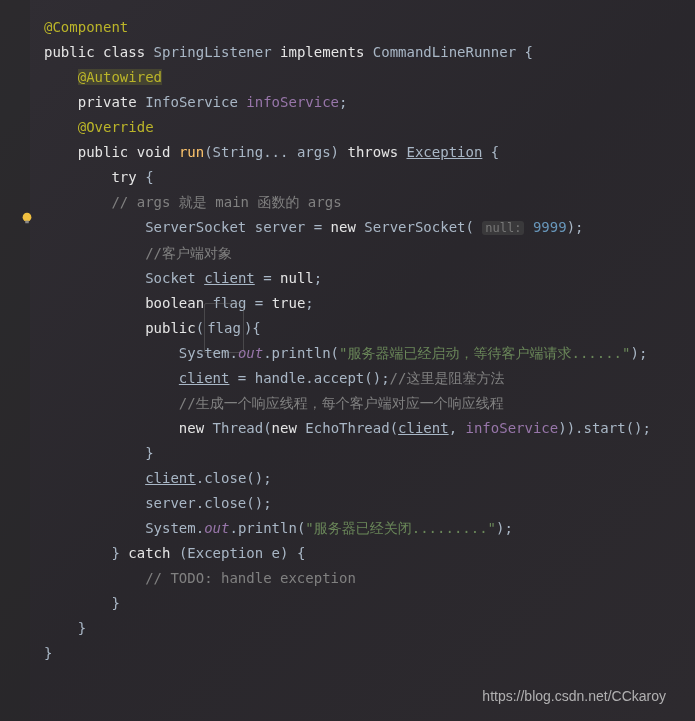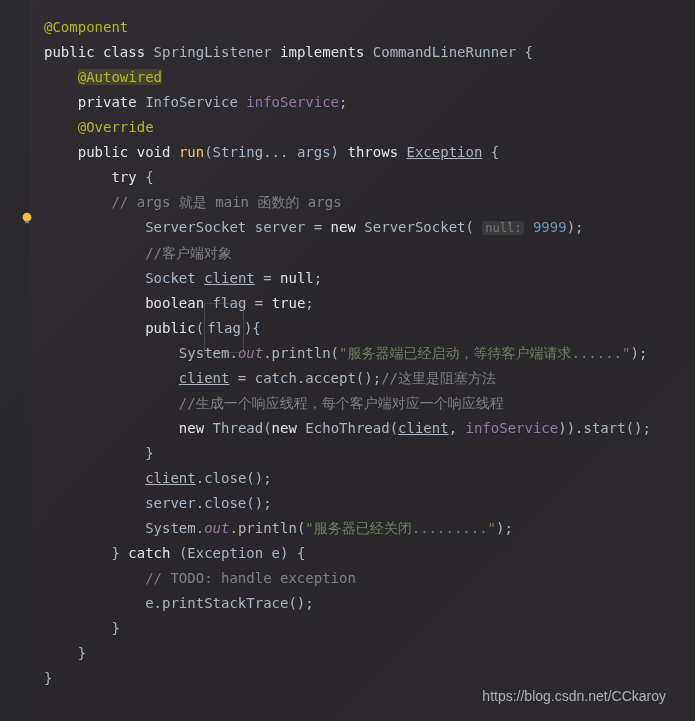--- a/index.html
+++ b/index.html
@@ -88,28 +88,27 @@
 <div class="line">    <span class="annotation">@Override</span></div>
 <div class="line">    <span class="kw">public</span> <span class="kw">void</span> <span class="method-decl">run</span><span>(String... args)</span> <span class="kw">throws</span> <span class="underline">Exception</span> {</div>
 <div class="line">        <span class="kw">try</span> {</div>
 <div class="line">        <span class="comment">// args 就是 main 函数的 args</span></div>
 <div class="line">            <span>ServerSocket server =</span> <span class="kw">new</span> <span>ServerSocket(</span> <span class="param-hint">null:</span> <span class="num">9999</span>);</div>
 <div class="line">            <span class="comment">//客户端对象</span></div>
 <div class="line">            <span>Socket</span> <span class="underline">client</span><span> = </span><span class="kw">null</span>;</div>
 <div class="line">            <span class="kw">boolean</span> <span>flag =</span> <span class="kw">true</span>;</div>
 <div class="line">            <span class="kw">public</span>(<span class="boxed">flag</span>){</div>
 <div class="line">                <span>System.</span><span class="static-field">out</span><span>.println(</span><span class="str">"服务器端已经启动，等待客户端请求......"</span>);</div>
-<div class="line">                <span class="underline">client</span><span> = catch.accept();</span><span class="comment">//这里是阻塞方法</span></div>
+<div class="line">                <span class="underline">client</span><span> = handle.accept();</span><span class="comment">//这里是阻塞方法</span></div>
 <div class="line">                <span class="comment">//生成一个响应线程，每个客户端对应一个响应线程</span></div>
 <div class="line">                <span class="kw">new</span> <span>Thread(</span><span class="kw">new</span> <span>EchoThread(</span><span class="underline">client</span>, <span class="field">infoService</span><span>)).start();</span></div>
 <div class="line">            }</div>
 <div class="line">            <span class="underline">client</span><span>.close();</span></div>
 <div class="line">            <span>server.close();</span></div>
 <div class="line">            <span>System.</span><span class="static-field">out</span><span>.println(</span><span class="str">"服务器已经关闭........."</span>);</div>
 <div class="line">        } <span class="kw">catch</span> <span>(Exception e)</span> {</div>
 <div class="line">            <span class="comment-italic">// TODO: handle exception</span></div>
-<div class="line">            <span>e.printStackTrace();</span></div>
 <div class="line">        }</div>
 <div class="line">    }</div>
 <div class="line">}</div>
 </div>
 
 <div class="watermark">https://blog.csdn.net/CCkaroy</div>
 
 </body></html>

